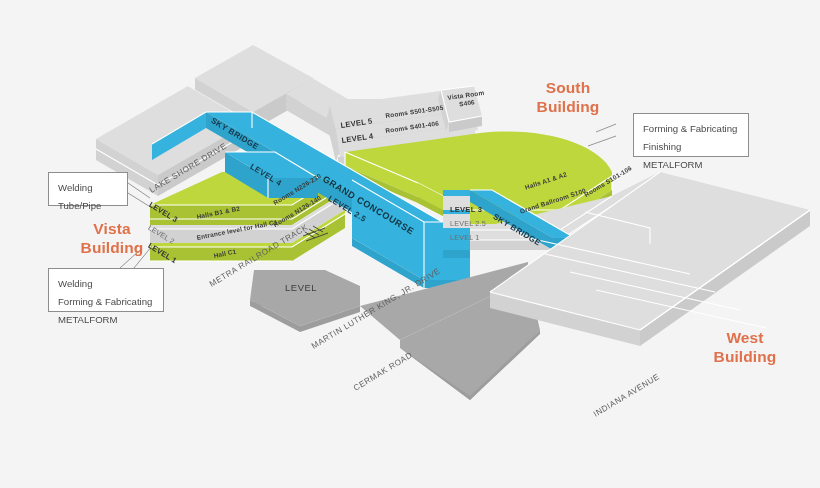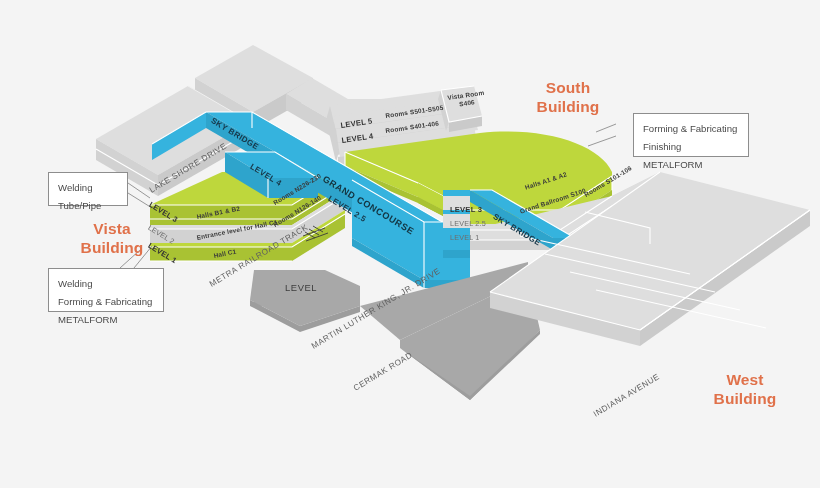--- a/index.html
+++ b/index.html
@@ -275,21 +275,21 @@
       <path d="M134,268 L152,246"></path>
       <path d="M616,124 L596,132"></path>
       <path d="M616,136 L588,146"></path>
     </g>
   </svg>
 
   <div class="bld-title" style="left:508px; top:78px; width:120px;">South
 Building</div>
   <div class="bld-title" style="left:52px; top:219px; width:120px;">Vista
 Building</div>
-  <div class="bld-title" style="left:690px; top:328px; width:110px;margin-top:42px;">West
+  <div class="bld-title" style="left:690px; top:328px; width:110px;">West
 Building</div>
 
   <div class="callout" style="left:48px; top:172px; width:80px; height:34px;">Welding
 Tube/Pipe</div>
   <div class="callout" style="left:48px; top:268px; width:116px; height:44px;">Welding
 Forming &amp; Fabricating
 METALFORM</div>
   <div class="callout" style="left:633px; top:113px; width:116px; height:44px;">Forming &amp; Fabricating
 Finishing
 METALFORM</div>

